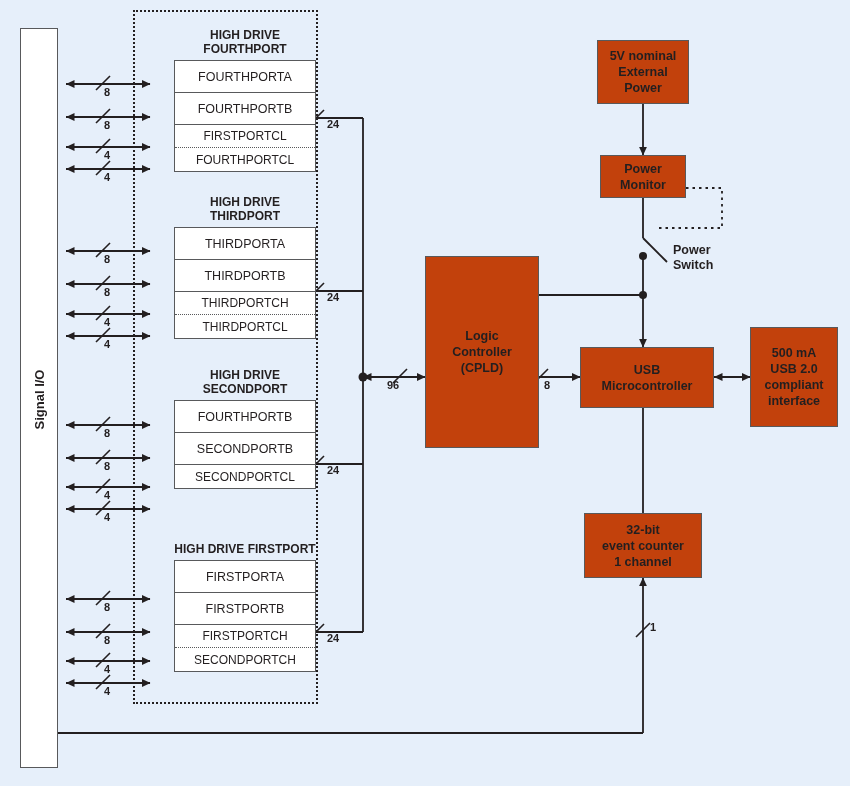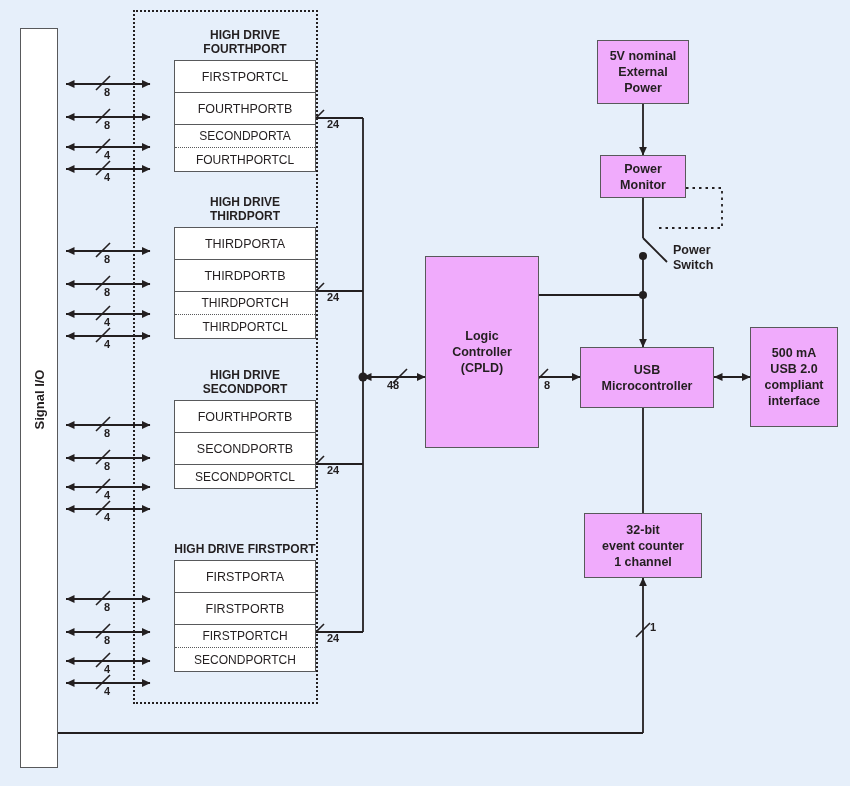--- a/index.html
+++ b/index.html
@@ -102,21 +102,21 @@
   .port-row.c-high {
     border-bottom: 1.6px dotted #58595b;
   }
   .port-row:last-child {
     border-bottom: none;
   }
 
   
   .blk {
     position: absolute;
-    background: #f0abfc;
+    background: #c2410c;
     border: 1.6px solid #58595b;
     box-sizing: border-box;
     display: flex;
     align-items: center;
     justify-content: center;
     text-align: center;
     font-size: 12.5px;
     font-weight: bold;
     color: #231f20;
     line-height: 16px;
@@ -265,23 +265,23 @@
       <span>Signal I/O</span>
     </div>
   </div>
 
   <div class="dotted-enclosure"></div>
 
   <div class="port-group" style="left:150px; top:28px;">
     <div class="port-group-title">HIGH DRIVE
 FOURTHPORT</div>
     <div class="port-box">
-      <div class="port-row">FIRSTPORTCL</div>
+      <div class="port-row">FOURTHPORTA</div>
       <div class="port-row">FOURTHPORTB</div>
-      <div class="port-row c-section c-high">SECONDPORTA</div>
+      <div class="port-row c-section c-high">FIRSTPORTCL</div>
       <div class="port-row c-section">FOURTHPORTCL</div>
     </div>
   </div>
 
   <div class="port-group" style="left:150px; top:195px;">
     <div class="port-group-title">HIGH DRIVE
 THIRDPORT</div>
     <div class="port-box">
       <div class="port-row">THIRDPORTA</div>
       <div class="port-row">THIRDPORTB</div>
@@ -329,21 +329,21 @@
   <div class="bus-num" style="left:104px; top:601px;">8</div>
   <div class="bus-num" style="left:104px; top:634px;">8</div>
   <div class="bus-num" style="left:104px; top:663px;">4</div>
   <div class="bus-num" style="left:104px; top:685px;">4</div>
 
   <div class="bus-num" style="left:327px; top:118px;">24</div>
   <div class="bus-num" style="left:327px; top:291px;">24</div>
   <div class="bus-num" style="left:327px; top:464px;">24</div>
   <div class="bus-num" style="left:327px; top:632px;">24</div>
 
-  <div class="bus-num" style="left:387px; top:379px;">48</div>
+  <div class="bus-num" style="left:387px; top:379px;">96</div>
   <div class="bus-num" style="left:544px; top:379px;">8</div>
   <div class="bus-num" style="left:650px; top:621px;">1</div>
 
   <div class="blk" style="left:597px; top:40px; width:92px; height:64px;">5V nominal
 External
 Power</div>
 
   <div class="blk" style="left:600px; top:155px; width:86px; height:43px;">Power
 Monitor</div>
 

